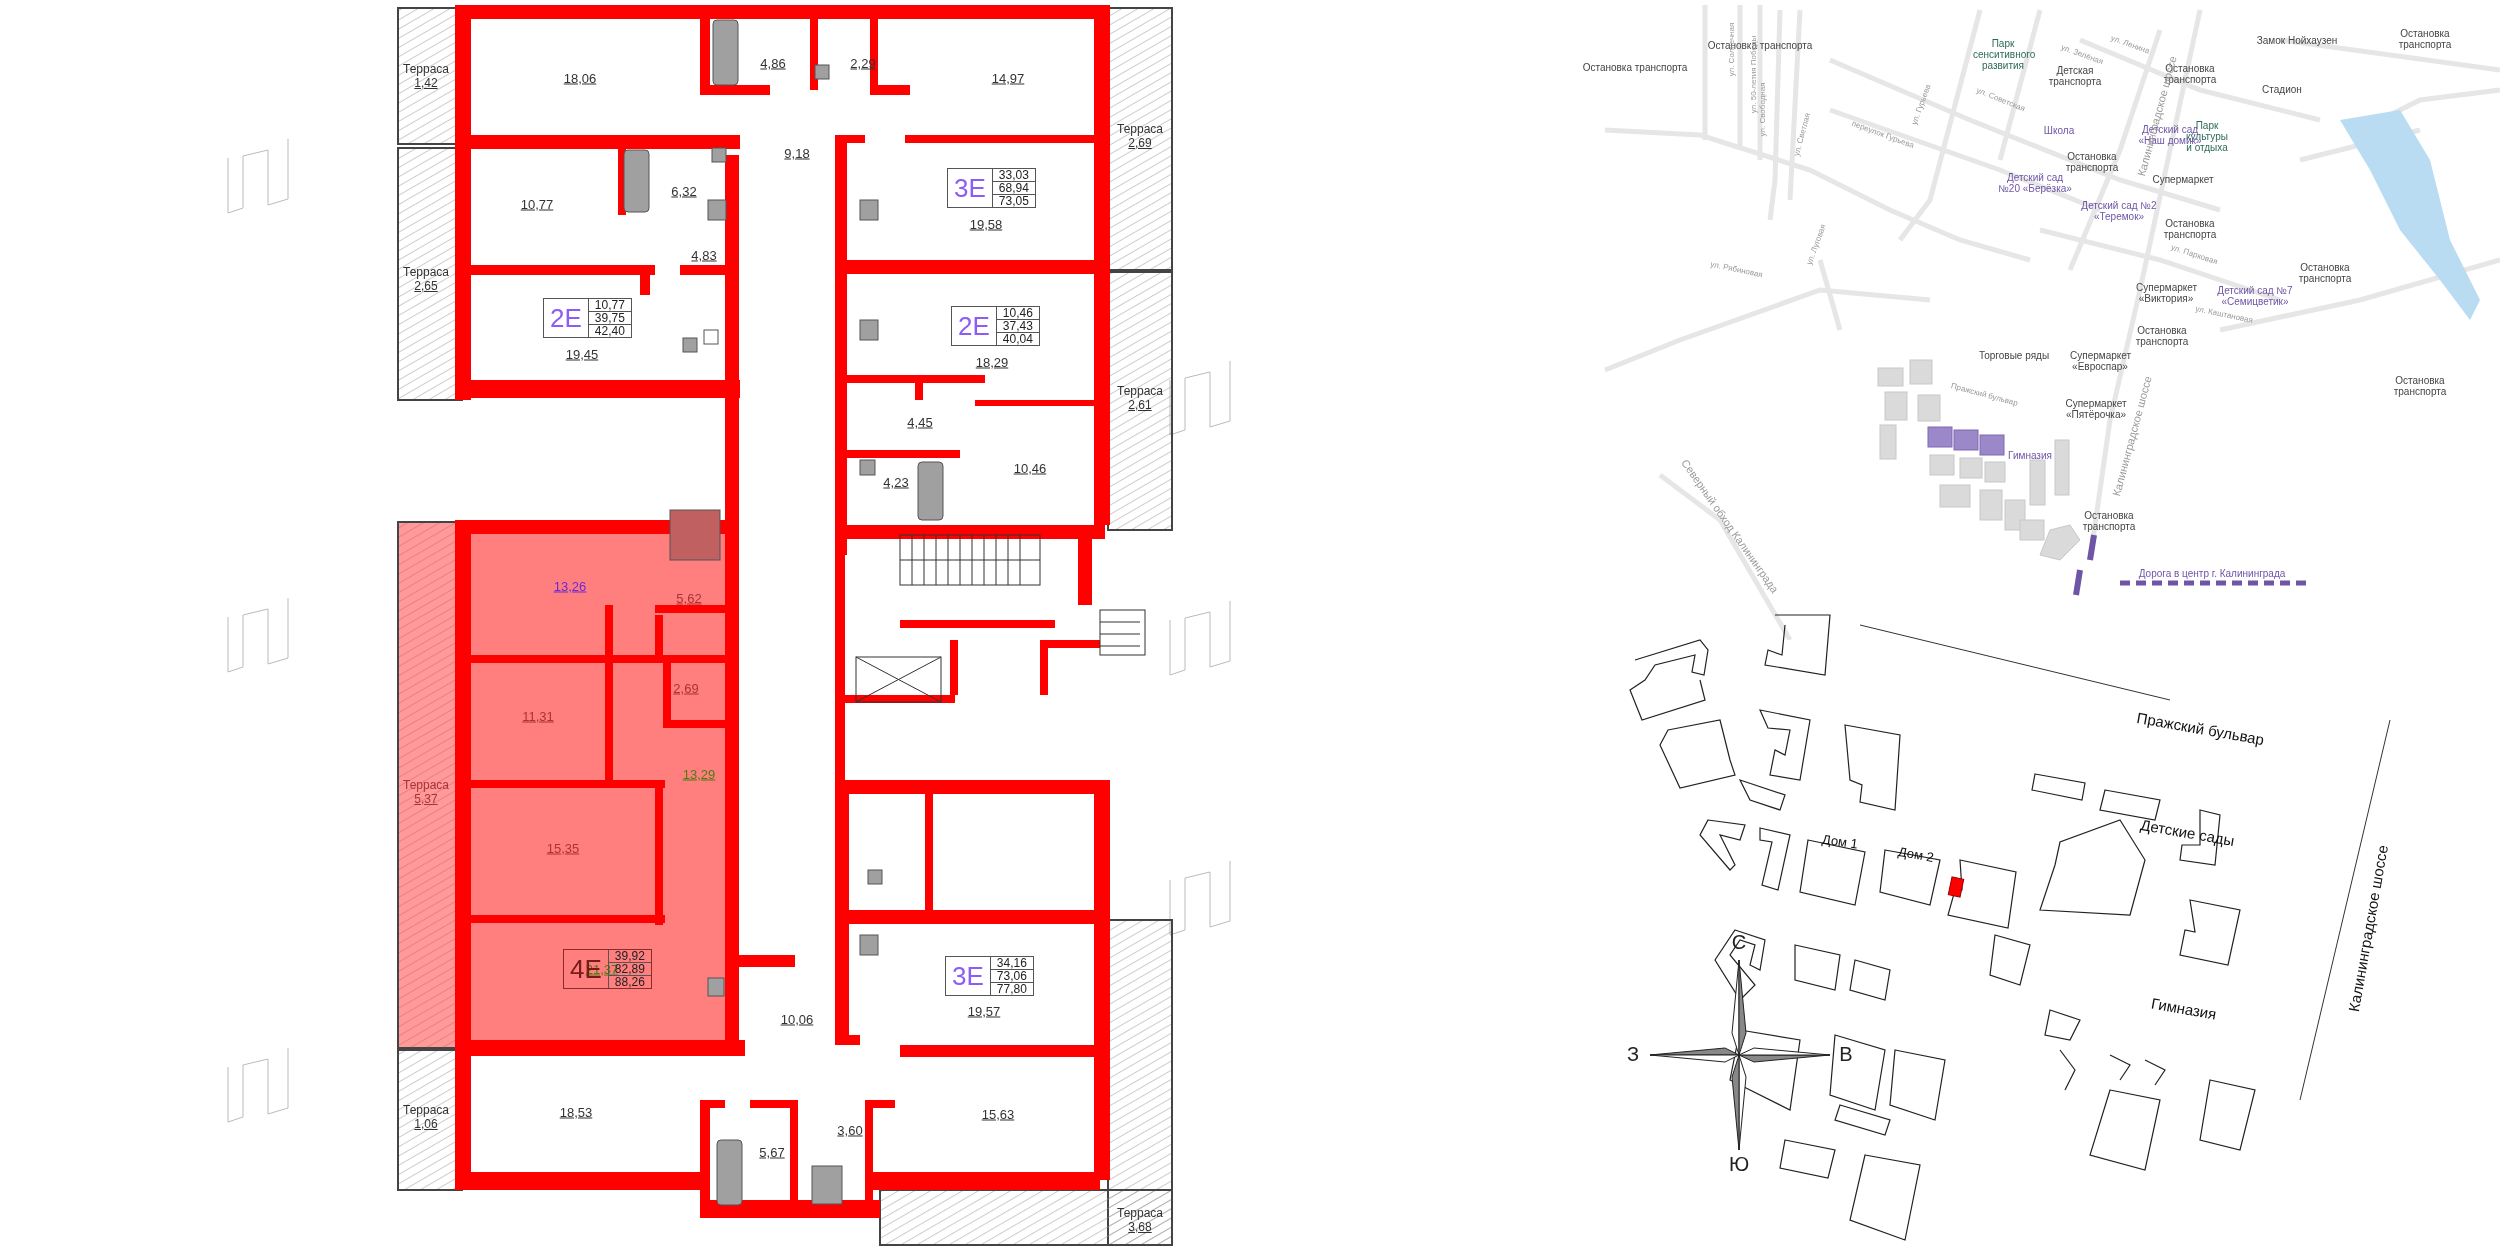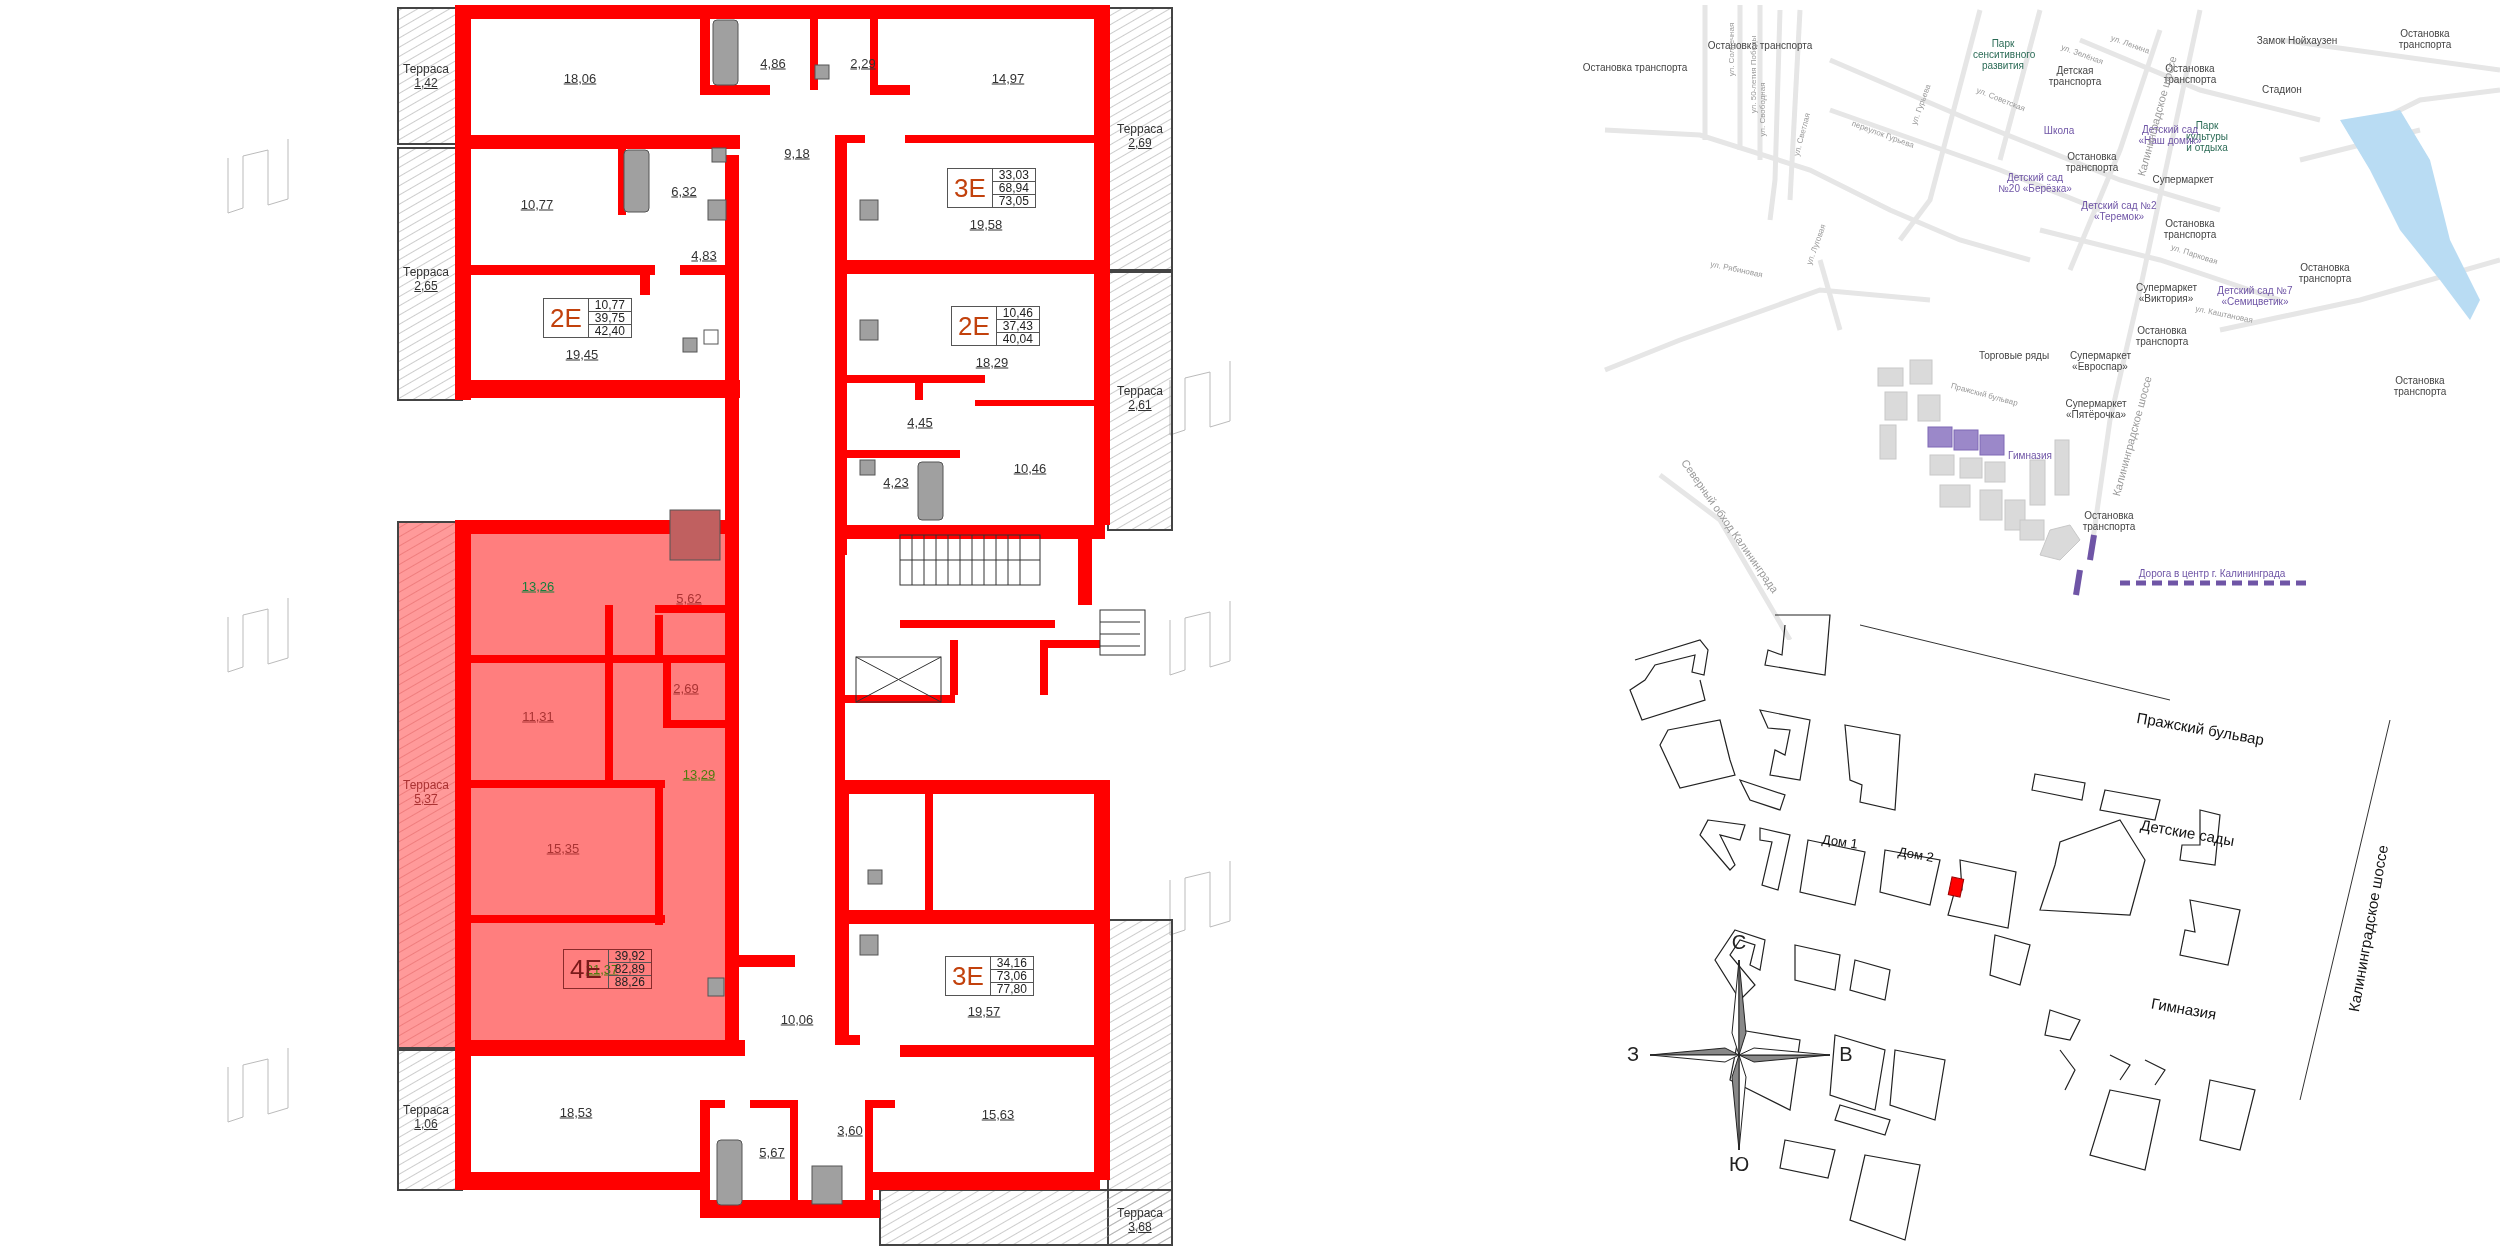--- a/index.html
+++ b/index.html
@@ -6,21 +6,21 @@
   body{width:2500px;height:1250px;position:relative;overflow:hidden;font-family:"Liberation Sans",sans-serif;}
   .abs{position:absolute;}
   #plan{position:absolute;left:0;top:0;width:1600px;height:1250px;}
   #map{position:absolute;left:1600px;top:0;width:900px;height:1250px;}
   .lbl{position:absolute;font-family:"Liberation Sans",sans-serif;color:#333;white-space:nowrap;}
   .area{font-size:13px;text-decoration:underline;transform:translate(-50%,-50%);}
   .terr{font-size:12px;text-align:center;transform:translate(-50%,-50%);line-height:14px;}
   .terr span{display:block;}
   .terr .v{text-decoration:underline;}
   .badge{position:absolute;display:flex;border:1px solid #555;background:transparent;font-family:"Liberation Sans",sans-serif;}
-  .badge .code{font-size:26px;padding:0 6px;display:flex;align-items:center;border-right:1px solid #555;color:#c2410c;}
+  .badge .code{font-size:26px;padding:0 6px;display:flex;align-items:center;border-right:1px solid #555;color:#8b5cf6;}
   .badge .vals{display:flex;flex-direction:column;}
   .badge .vals span{font-size:12px;line-height:12px;height:12px;padding:0 6px;border-bottom:1px solid #555;text-align:center;color:#222;}
   .badge .vals span:last-child{border-bottom:none;}
   .maplbl{position:absolute;font-size:10px;line-height:11px;text-align:center;color:#444;transform:translate(-50%,0);white-space:nowrap;}
   .maplbl.green{color:#2b6b56;}
   .maplbl.purple{color:#6f55a6;}
   .street{position:absolute;font-size:8px;color:#999;white-space:nowrap;}
   .compass-l{position:absolute;font-size:20px;color:#222;transform:translate(-50%,-50%);}
   .bigmap-l{position:absolute;font-size:15px;color:#111;white-space:nowrap;}
 </style>
@@ -175,21 +175,21 @@
   <span class="lbl area" style="left:797px;top:153px">9,18</span>
   <span class="lbl area" style="left:537px;top:204px">10,77</span>
   <span class="lbl area" style="left:684px;top:191px">6,32</span>
   <span class="lbl area" style="left:704px;top:255px">4,83</span>
   <span class="lbl area" style="left:986px;top:224px">19,58</span>
   <span class="lbl area" style="left:582px;top:354px">19,45</span>
   <span class="lbl area" style="left:992px;top:362px">18,29</span>
   <span class="lbl area" style="left:920px;top:422px">4,45</span>
   <span class="lbl area" style="left:1030px;top:468px">10,46</span>
   <span class="lbl area" style="left:896px;top:482px">4,23</span>
-  <span class="lbl area" style="left:538px;top:586px;color:#15803d">13,26</span>
+  <span class="lbl area" style="left:570px;top:586px;color:#6d28d9">13,26</span>
   <span class="lbl area" style="left:689px;top:598px;color:#a33">5,62</span>
   <span class="lbl area" style="left:686px;top:688px;color:#a33">2,69</span>
   <span class="lbl area" style="left:538px;top:716px;color:#a33">11,31</span>
   <span class="lbl area" style="left:699px;top:774px;color:#4d7c0f">13,29</span>
   <span class="lbl area" style="left:563px;top:848px;color:#a33">15,35</span>
   <span class="lbl area" style="left:602px;top:969px;color:#4d7c0f">21,37</span>
   <span class="lbl area" style="left:797px;top:1019px">10,06</span>
   <span class="lbl area" style="left:984px;top:1011px">19,57</span>
   <span class="lbl area" style="left:576px;top:1112px">18,53</span>
   <span class="lbl area" style="left:772px;top:1152px">5,67</span>

